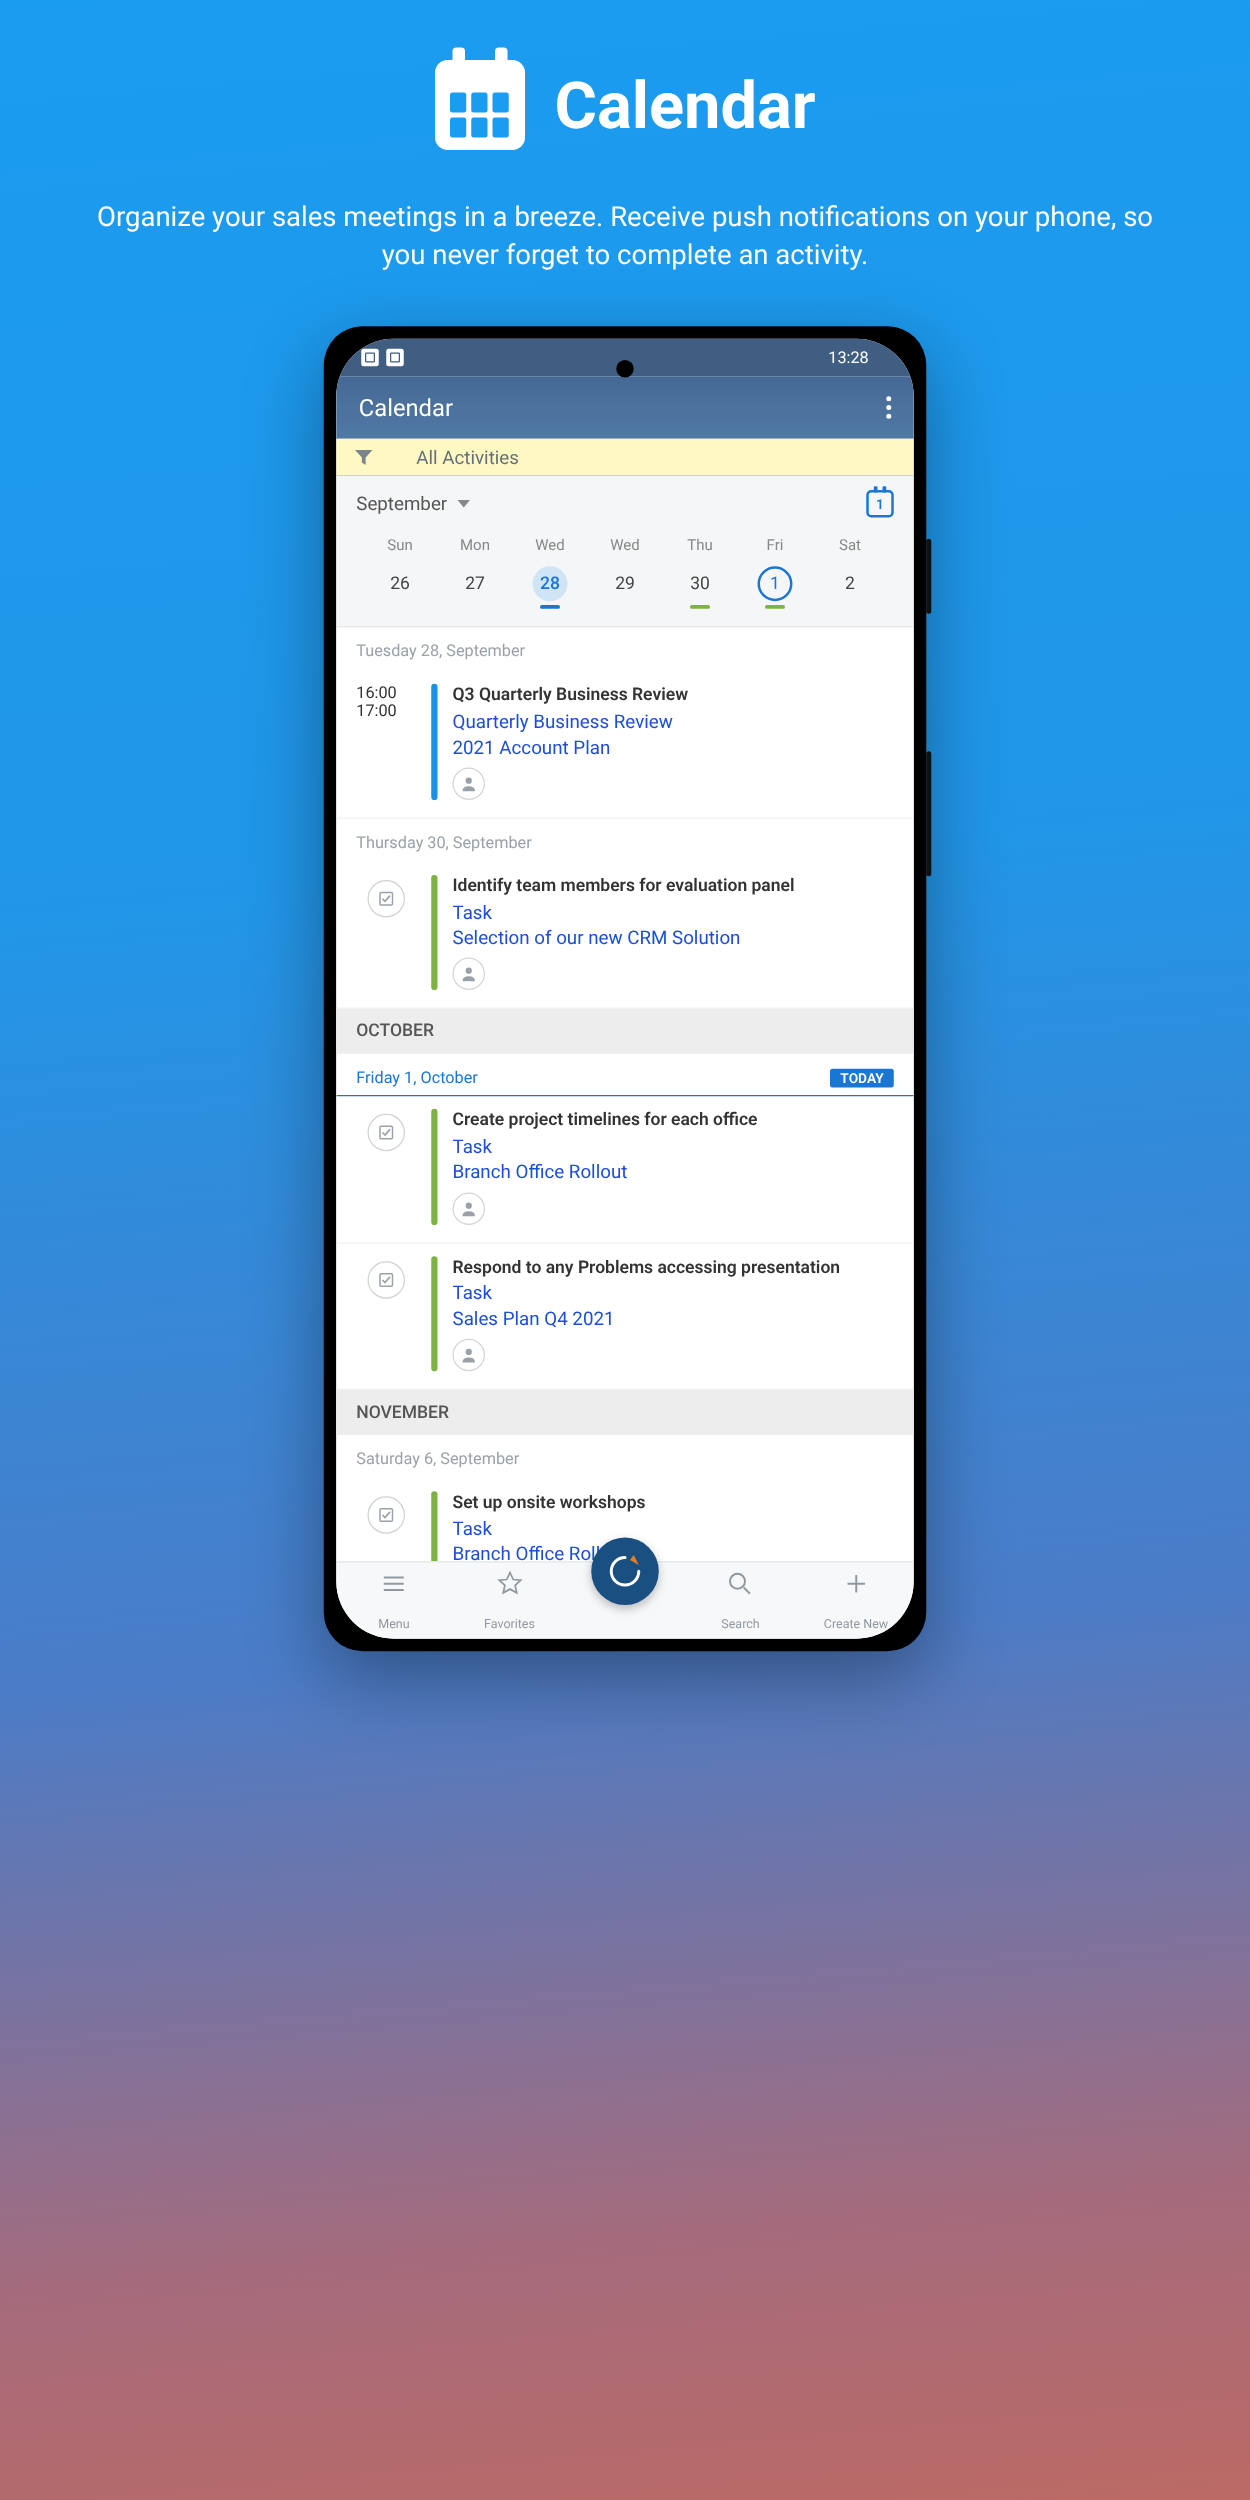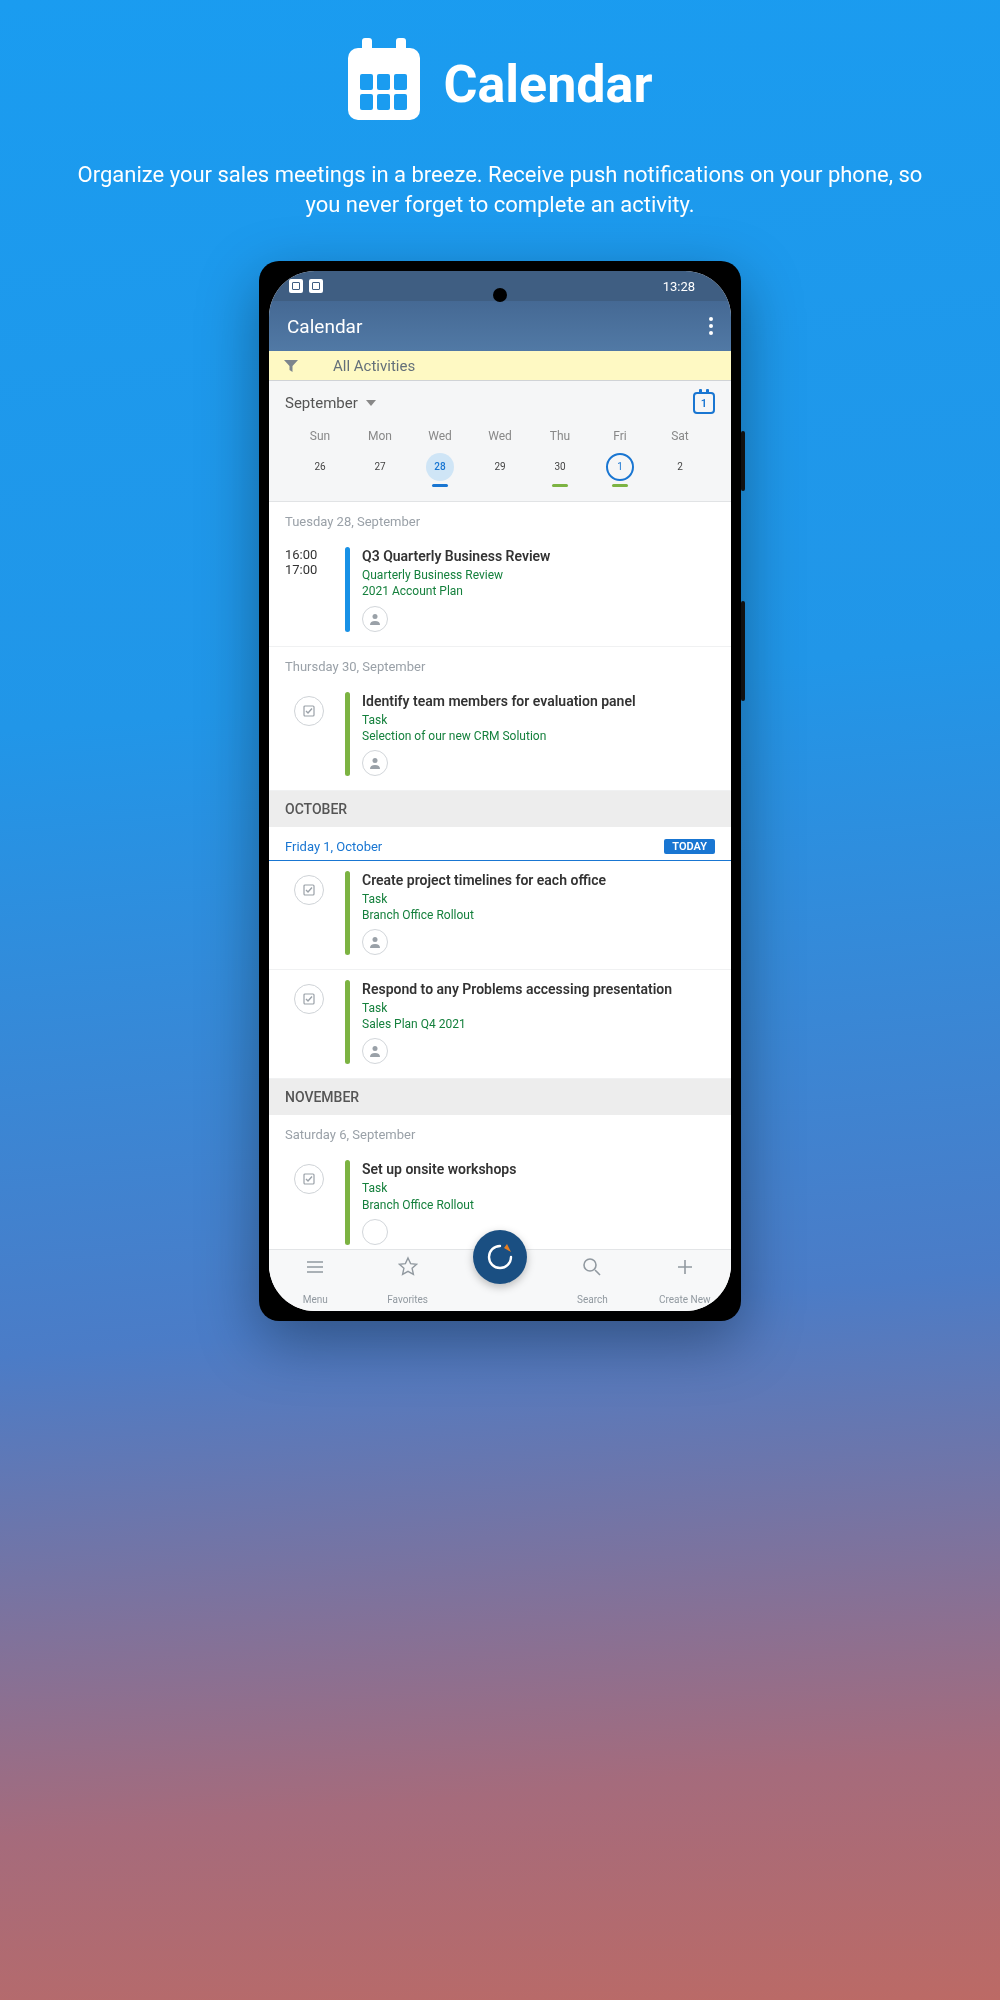--- a/index.html
+++ b/index.html
@@ -47,21 +47,21 @@
   }
   .cal-hero-dots span { background:#1a9cf0; border-radius:2px; }
   .hero h1 { font-size: 52px; font-weight: 700; }
   .hero p { font-size: 22px; line-height: 1.35; font-weight: 400; }
 
   .phone {
     width: 482px;
     height: 1060px;
     margin: 32px auto 0;
     background: #000;
-    border-radius: 20px;
+    border-radius: 31px;
     padding: 10px;
     position: relative;
     box-shadow: 0 20px 60px rgba(0,0,0,0.35);
   }
   .phone-btn { position:absolute; background:#111; border-radius:3px; }
   .phone-btn.b1 { right:-4px; top:170px; width:4px; height:60px; }
   .phone-btn.b2 { right:-4px; top:340px; width:4px; height:100px; }
   .screen {
     width: 100%; height: 100%;
     background: #fff;
@@ -147,21 +147,21 @@
   .week-strip {
     background: #f5f6f7;
     display: grid;
     grid-template-columns: repeat(7,1fr);
     text-align: center;
     padding: 4px 21px 14px;
     border-bottom: 1px solid #e1e3e5;
   }
   .day-col { font-size:12px; color:#777; }
   .day-name { font-size:12px; color:#888; margin-bottom:10px; }
-  .day-num { font-size:10px; color:#444; width:28px; height:28px; line-height:28px; margin:0 auto; border-radius:50%; position:relative; }
+  .day-num { font-size:14px; color:#444; width:28px; height:28px; line-height:28px; margin:0 auto; border-radius:50%; position:relative; }
   .day-num.sel { background:#cfe5f6; color:#1976d2; font-weight:500; }
   .day-num.today-ring { border:2px solid #1976d2; color:#1976d2; line-height:24px; }
   .dot-green { display:block; width:16px; height:3px; background:#7cb342; border-radius:2px; margin:3px auto 0; }
   .dot-blue { display:block; width:16px; height:3px; background:#1976d2; border-radius:2px; margin:3px auto 0; }
 
   .list { flex:1; overflow-y:hidden; background:#fff; }
   .date-hdr { font-size:13px; color:#9aa1a8; padding:12px 16px 8px; }
   .date-hdr.today-hdr { color:#1976d2; display:flex; justify-content:space-between; align-items:center; border-bottom:1px solid #1976d2; padding-bottom:6px; }
   .today-badge { background:#1976d2; color:#fff; font-size:11px; font-weight:600; padding:1px 8px; border-radius:2px; }
   .month-hdr { background:#ededed; color:#555; font-size:14px; font-weight:500; padding:10px 16px; }
@@ -177,21 +177,21 @@
   .ck-circ {
     width:30px; height:30px; border:1px solid #cfd3d7; border-radius:50%;
     display:flex; align-items:center; justify-content:center;
   }
   .ck-circ svg { display:block; }
   .ev-bar { width:5px; border-radius:3px; flex-shrink:0; }
   .ev-bar.blue { background:#1891e6; }
   .ev-bar.green { background:#7cb342; }
   .ev-body { flex:1; font-size:14px; color:#333; line-height:1.35; }
   .ev-title { font-weight:600; margin-bottom:1px; }
-  .ev-sub { color:#15803d; font-size:12px; }
+  .ev-sub { color:#1d4ed8; font-size:15px; }
   .avatar {
     width:26px; height:26px; border:1px solid #d2d6da; border-radius:50%;
     display:flex; align-items:center; justify-content:center; margin-top:6px;
   }
   .avatar svg { display:block; }
 
   .bottom-nav {
     height: 62px;
     background:#f7f8f9;
     border-top:1px solid #e3e5e7;

